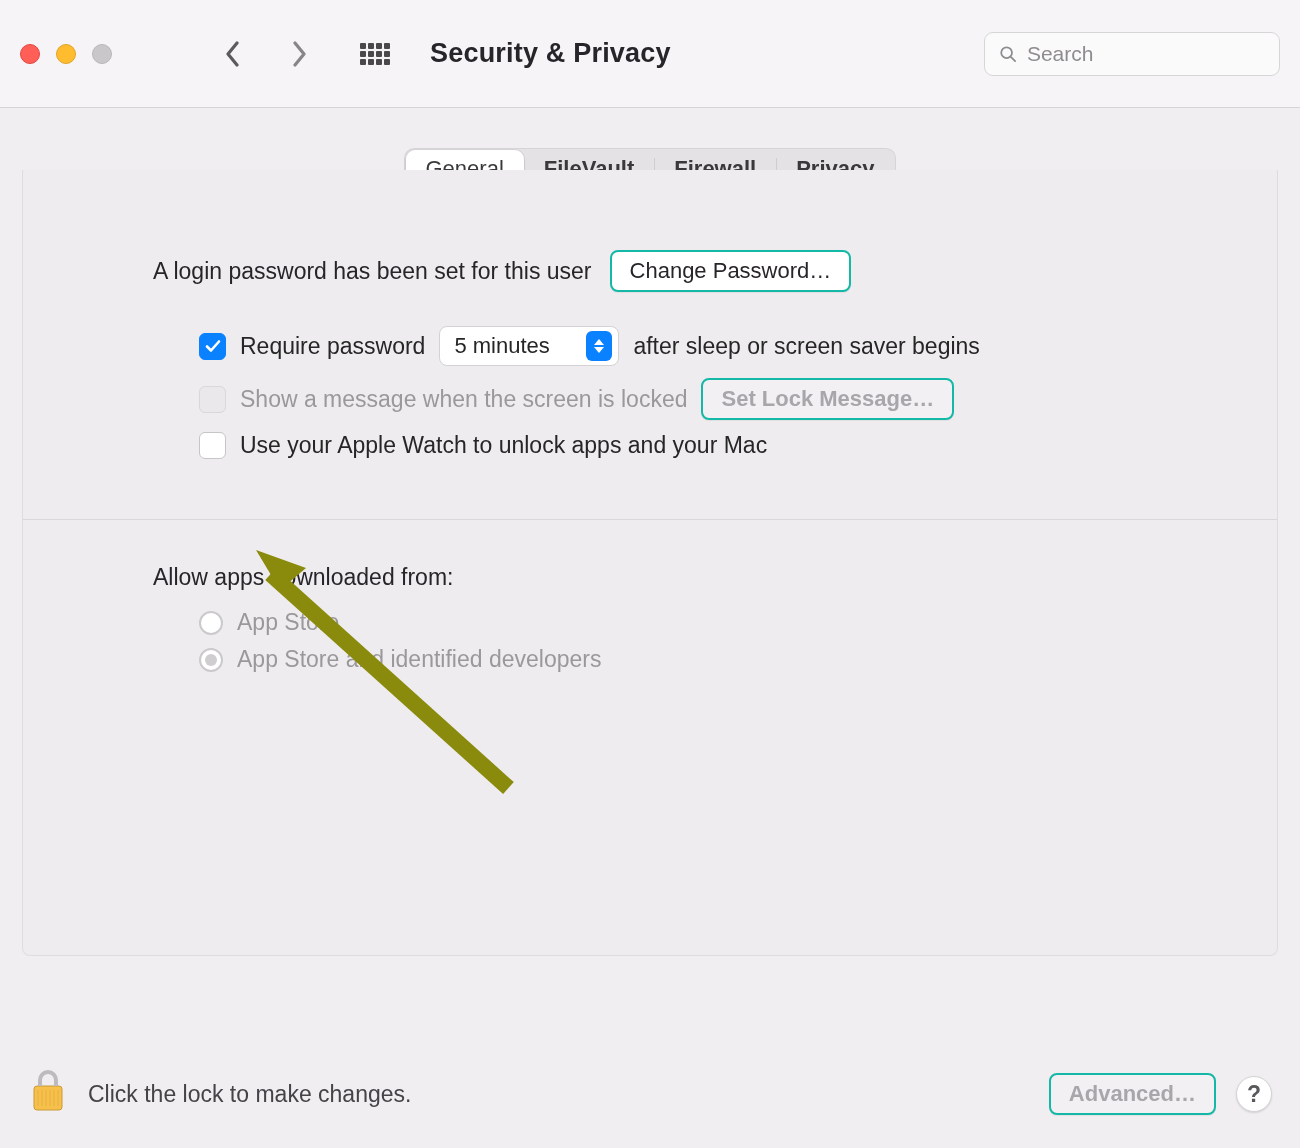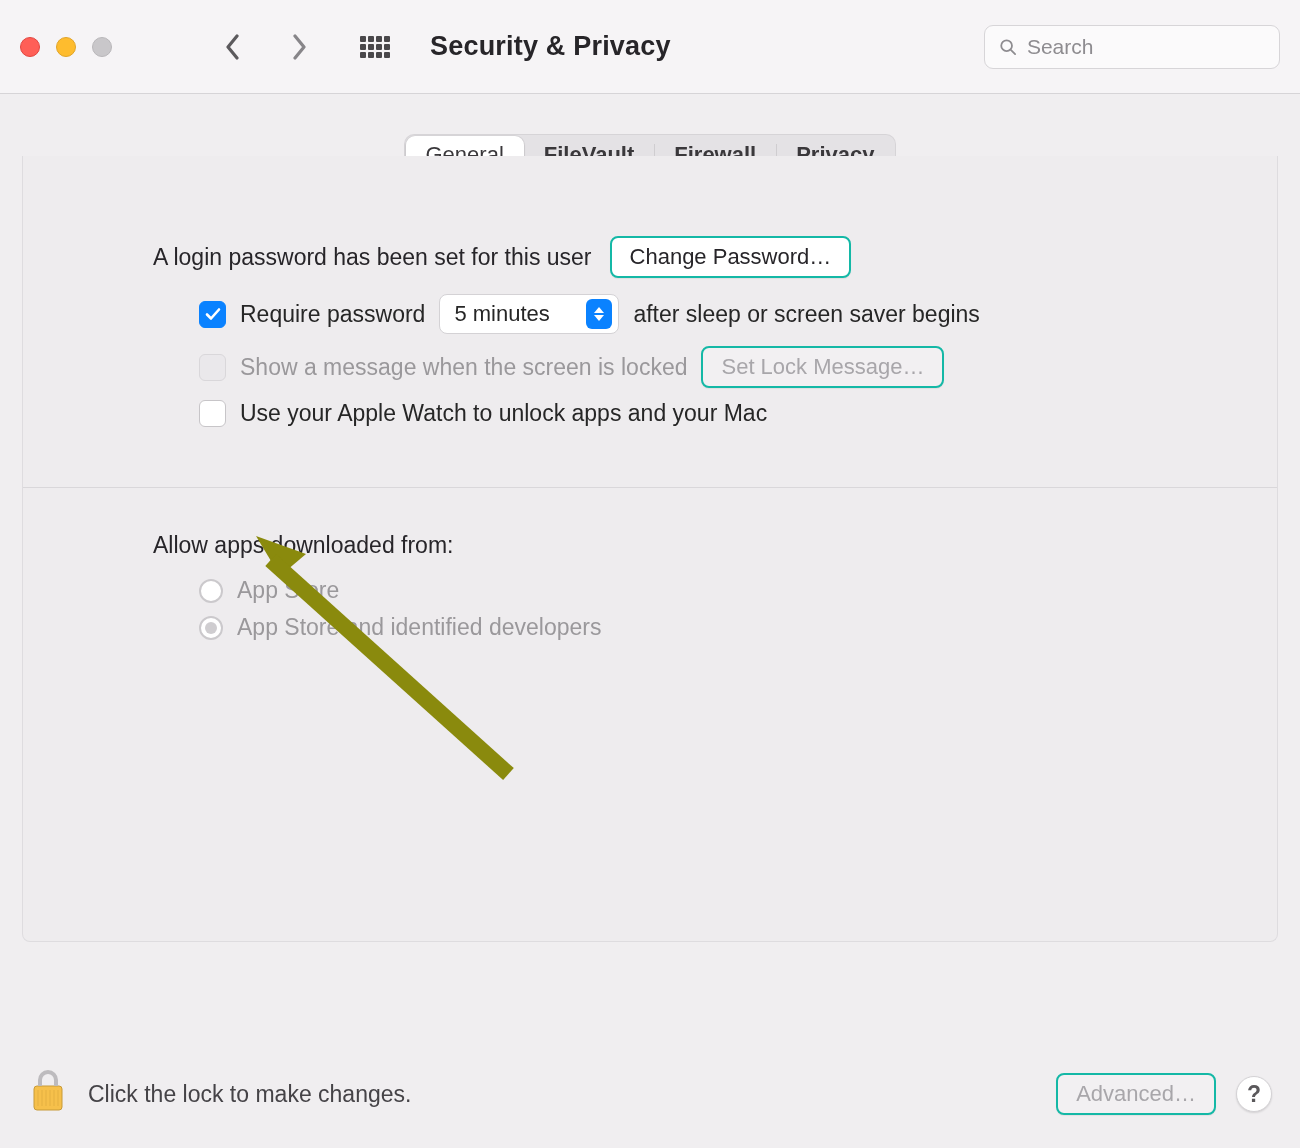--- a/index.html
+++ b/index.html
@@ -6,21 +6,21 @@
     body {
       font-family: -apple-system, BlinkMacSystemFont, "Helvetica Neue", Arial, sans-serif;
       background: #f0eef0;
       width: 1300px;
       height: 1148px;
       overflow: hidden;
       color: #262626;
     }
     
     .titlebar {
-      height: 94px;
+      height: 108px;
       display: flex;
       align-items: center;
       padding: 0 20px;
       border-bottom: 1px solid #d6d4d7;
       background: #f6f4f6;
     }
     .traffic { display:flex; gap:16px; margin-right: 110px;}
     .traffic span { width:20px; height:20px; border-radius:50%; display:block;}
     .tl-close{ background:#ff5f57; border:1px solid #e24640;}
     .tl-min  { background:#febc2e; border:1px solid #e1a428;}
@@ -70,27 +70,27 @@
       border-radius:0 0 8px 8px;
       background:#eeecee;
       min-height:786px;
       padding-top:80px;
       padding-left:22px; padding-right:22px;
       margin-top:-20px;
       position:relative;
     }
     .section{ padding:0 90px 0 108px;}
     .line{ display:flex; align-items:center; gap:18px; font-size:23px; color:#272529;}
-    .login-line{ justify-content:flex-start; margin-bottom:16px;}
+    .login-line{ justify-content:flex-start; margin-bottom:34px;}
     .btn{
       background:#fff; border:2px solid #14b8a6; border-radius:8px;
       padding:6px 18px; font-size:22px; color:#272529;
       box-shadow:0 1px 1px rgba(0,0,0,.06);
     }
-    .btn.disabled{ color:#a8a6aa; background:#f2f0f2;}
+    .btn.disabled{ color:#a8a6aa; background:#f2f0f2;font-weight:bold;}
     .cb{ width:27px; height:27px; border-radius:6px; border:1px solid #c7c5c8; background:#fff; display:inline-flex; align-items:center; justify-content:center; flex:none;}
     .cb.checked{ background:#0a82ff; border-color:#0a82ff;}
     .cb.checked svg{ display:block;}
     .cb svg{ display:none;}
     .cb.disabled{ background:#eae8eb; border-color:#d9d7da;}
     .row-indent{ padding-left:46px; margin-top:12px; display:flex; align-items:center; gap:14px; font-size:23px;}
     .select{
       display:flex; align-items:center; justify-content:space-between;
       background:#fff; border:1px solid #d4d2d5; border-radius:8px;
       padding:4px 6px 4px 14px; font-size:22px; min-width:180px;

